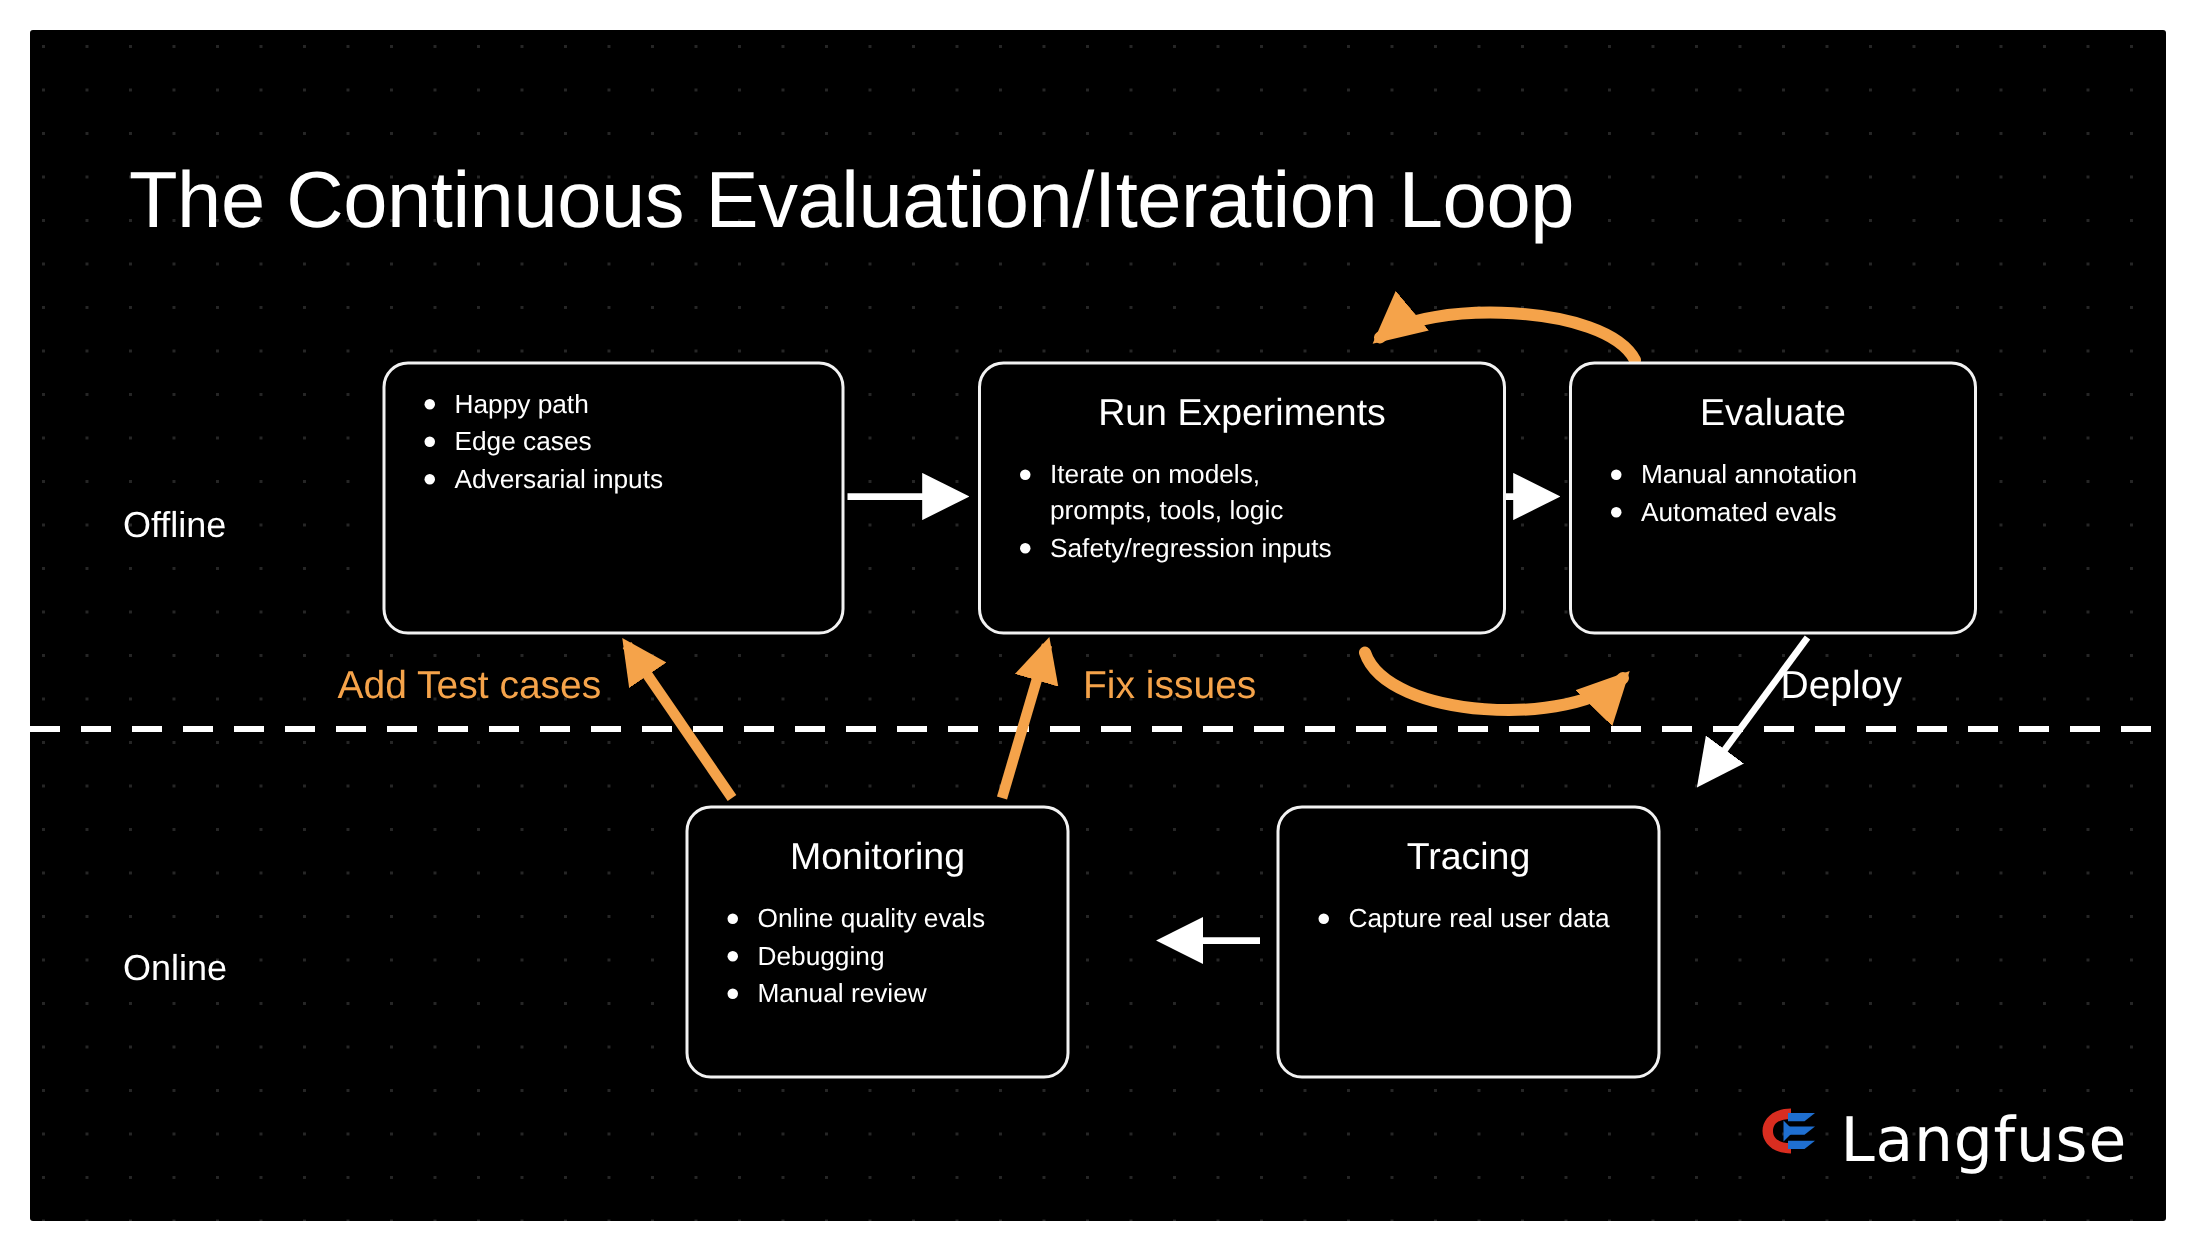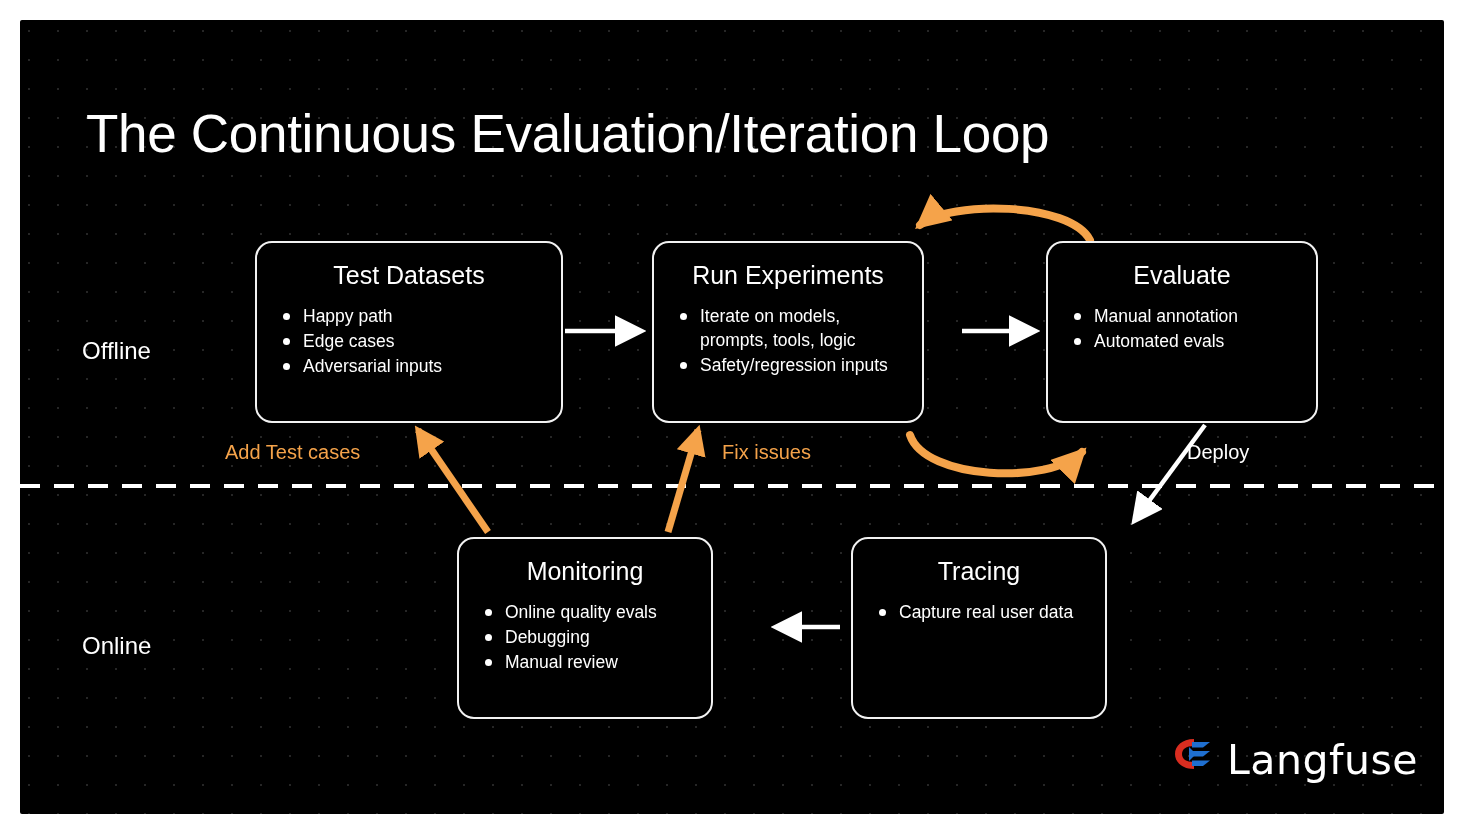--- a/index.html
+++ b/index.html
@@ -60,28 +60,28 @@
     padding-left:24px; margin-bottom:1px;
   }
   .node-list li::before {
     content:"";
     position:absolute; left:4px; top:9px;
     width:7px; height:7px; border-radius:50%; background:#ffffff;
   }
   .node-list li span.cont { display:block; padding-left:0; }
 
   #node-test-datasets   { left:235px; top:221px; width:308px; height:182px; }
-  #node-run-experiments { left:632px; top:221px; width:272px; height:182px; }
+  #node-run-experiments { left:632px; top:221px; width:352px; height:182px; }
   #node-evaluate        { left:1026px; top:221px; width:272px; height:182px; }
   #node-monitoring      { left:437px; top:517px; width:256px; height:182px; }
   #node-tracing         { left:831px; top:517px; width:256px; height:182px; }
 
   
   .edge-label {
-    position:absolute; font-size:20px; white-space:nowrap;
+    position:absolute; font-size:26px; white-space:nowrap;
   }
   .edge-label.orange { color:#f5a34a; }
   .edge-label.white  { color:#ffffff; }
   #label-add-test { left:205px; top:421px; }
   #label-fix-issues { left:702px; top:421px; }
   #label-deploy { left:1167px; top:421px; }
 
   
   #logo {
     position:absolute; right:26px; bottom:30px;
@@ -126,21 +126,20 @@
 
     <line x1="648" y1="512" x2="678" y2="410" stroke="#f5a34a" stroke-width="7" marker-end="url(#or-arrow)"></line>
   </svg>
 
   <div id="page-title">The Continuous Evaluation/Iteration Loop</div>
 
   <div class="lane-label" id="lane-offline">Offline</div>
   <div class="lane-label" id="lane-online">Online</div>
 
   <div class="node" id="node-test-datasets">
-    <div class="node-title">Test Datasets</div>
     <ul class="node-list">
       <li>Happy path</li>
       <li>Edge cases</li>
       <li>Adversarial inputs</li>
     </ul>
   </div>
 
   <div class="node" id="node-run-experiments">
     <div class="node-title">Run Experiments</div>
     <ul class="node-list">

